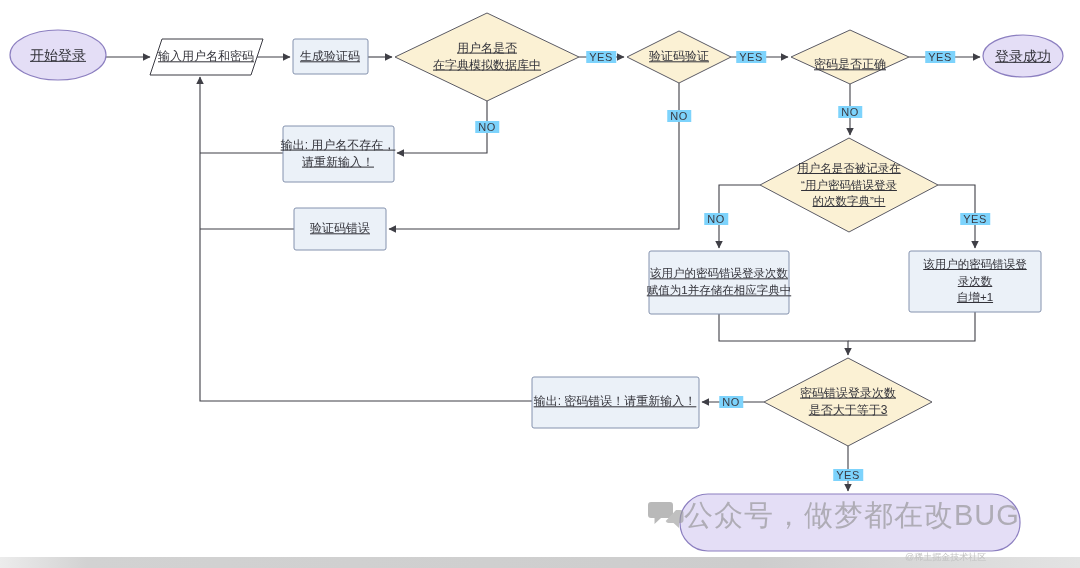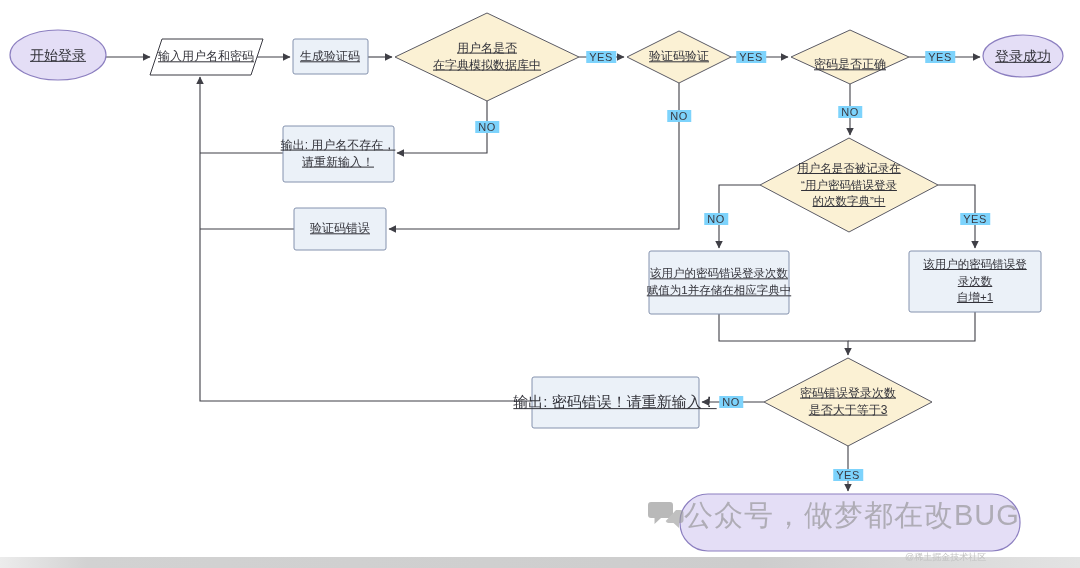--- a/index.html
+++ b/index.html
@@ -102,21 +102,21 @@
   <div class="lbl" style="left:340px;top:229px">验证码错误</div>
   <div class="lbl" style="left:849px;top:185px;font-size:11.5px">用户名是否被记录在
 “用户密码错误登录
 的次数字典”中</div>
   <div class="lbl" style="left:719px;top:282px;font-size:11.5px">该用户的密码错误登录次数
 赋值为1并存储在相应字典中</div>
   <div class="lbl" style="left:975px;top:281px;font-size:11.5px">该用户的密码错误登录次数
 自增+1</div>
   <div class="lbl" style="left:848px;top:402px">密码错误登录次数
 是否大于等于3</div>
-  <div class="lbl" style="left:615px;top:402px;font-size:15px">输出: 密码错误！请重新输入！</div>
+  <div class="lbl" style="left:615px;top:402px;font-size:12px">输出: 密码错误！请重新输入！</div>
 
   <div class="elbl" style="left:601px;top:57px">YES</div>
   <div class="elbl" style="left:751px;top:57px">YES</div>
   <div class="elbl" style="left:940px;top:57px">YES</div>
   <div class="elbl" style="left:487px;top:127px">NO</div>
   <div class="elbl" style="left:679px;top:116px">NO</div>
   <div class="elbl" style="left:850px;top:112px">NO</div>
   <div class="elbl" style="left:716px;top:219px">NO</div>
   <div class="elbl" style="left:975px;top:219px">YES</div>
   <div class="elbl" style="left:731px;top:402px">NO</div>

